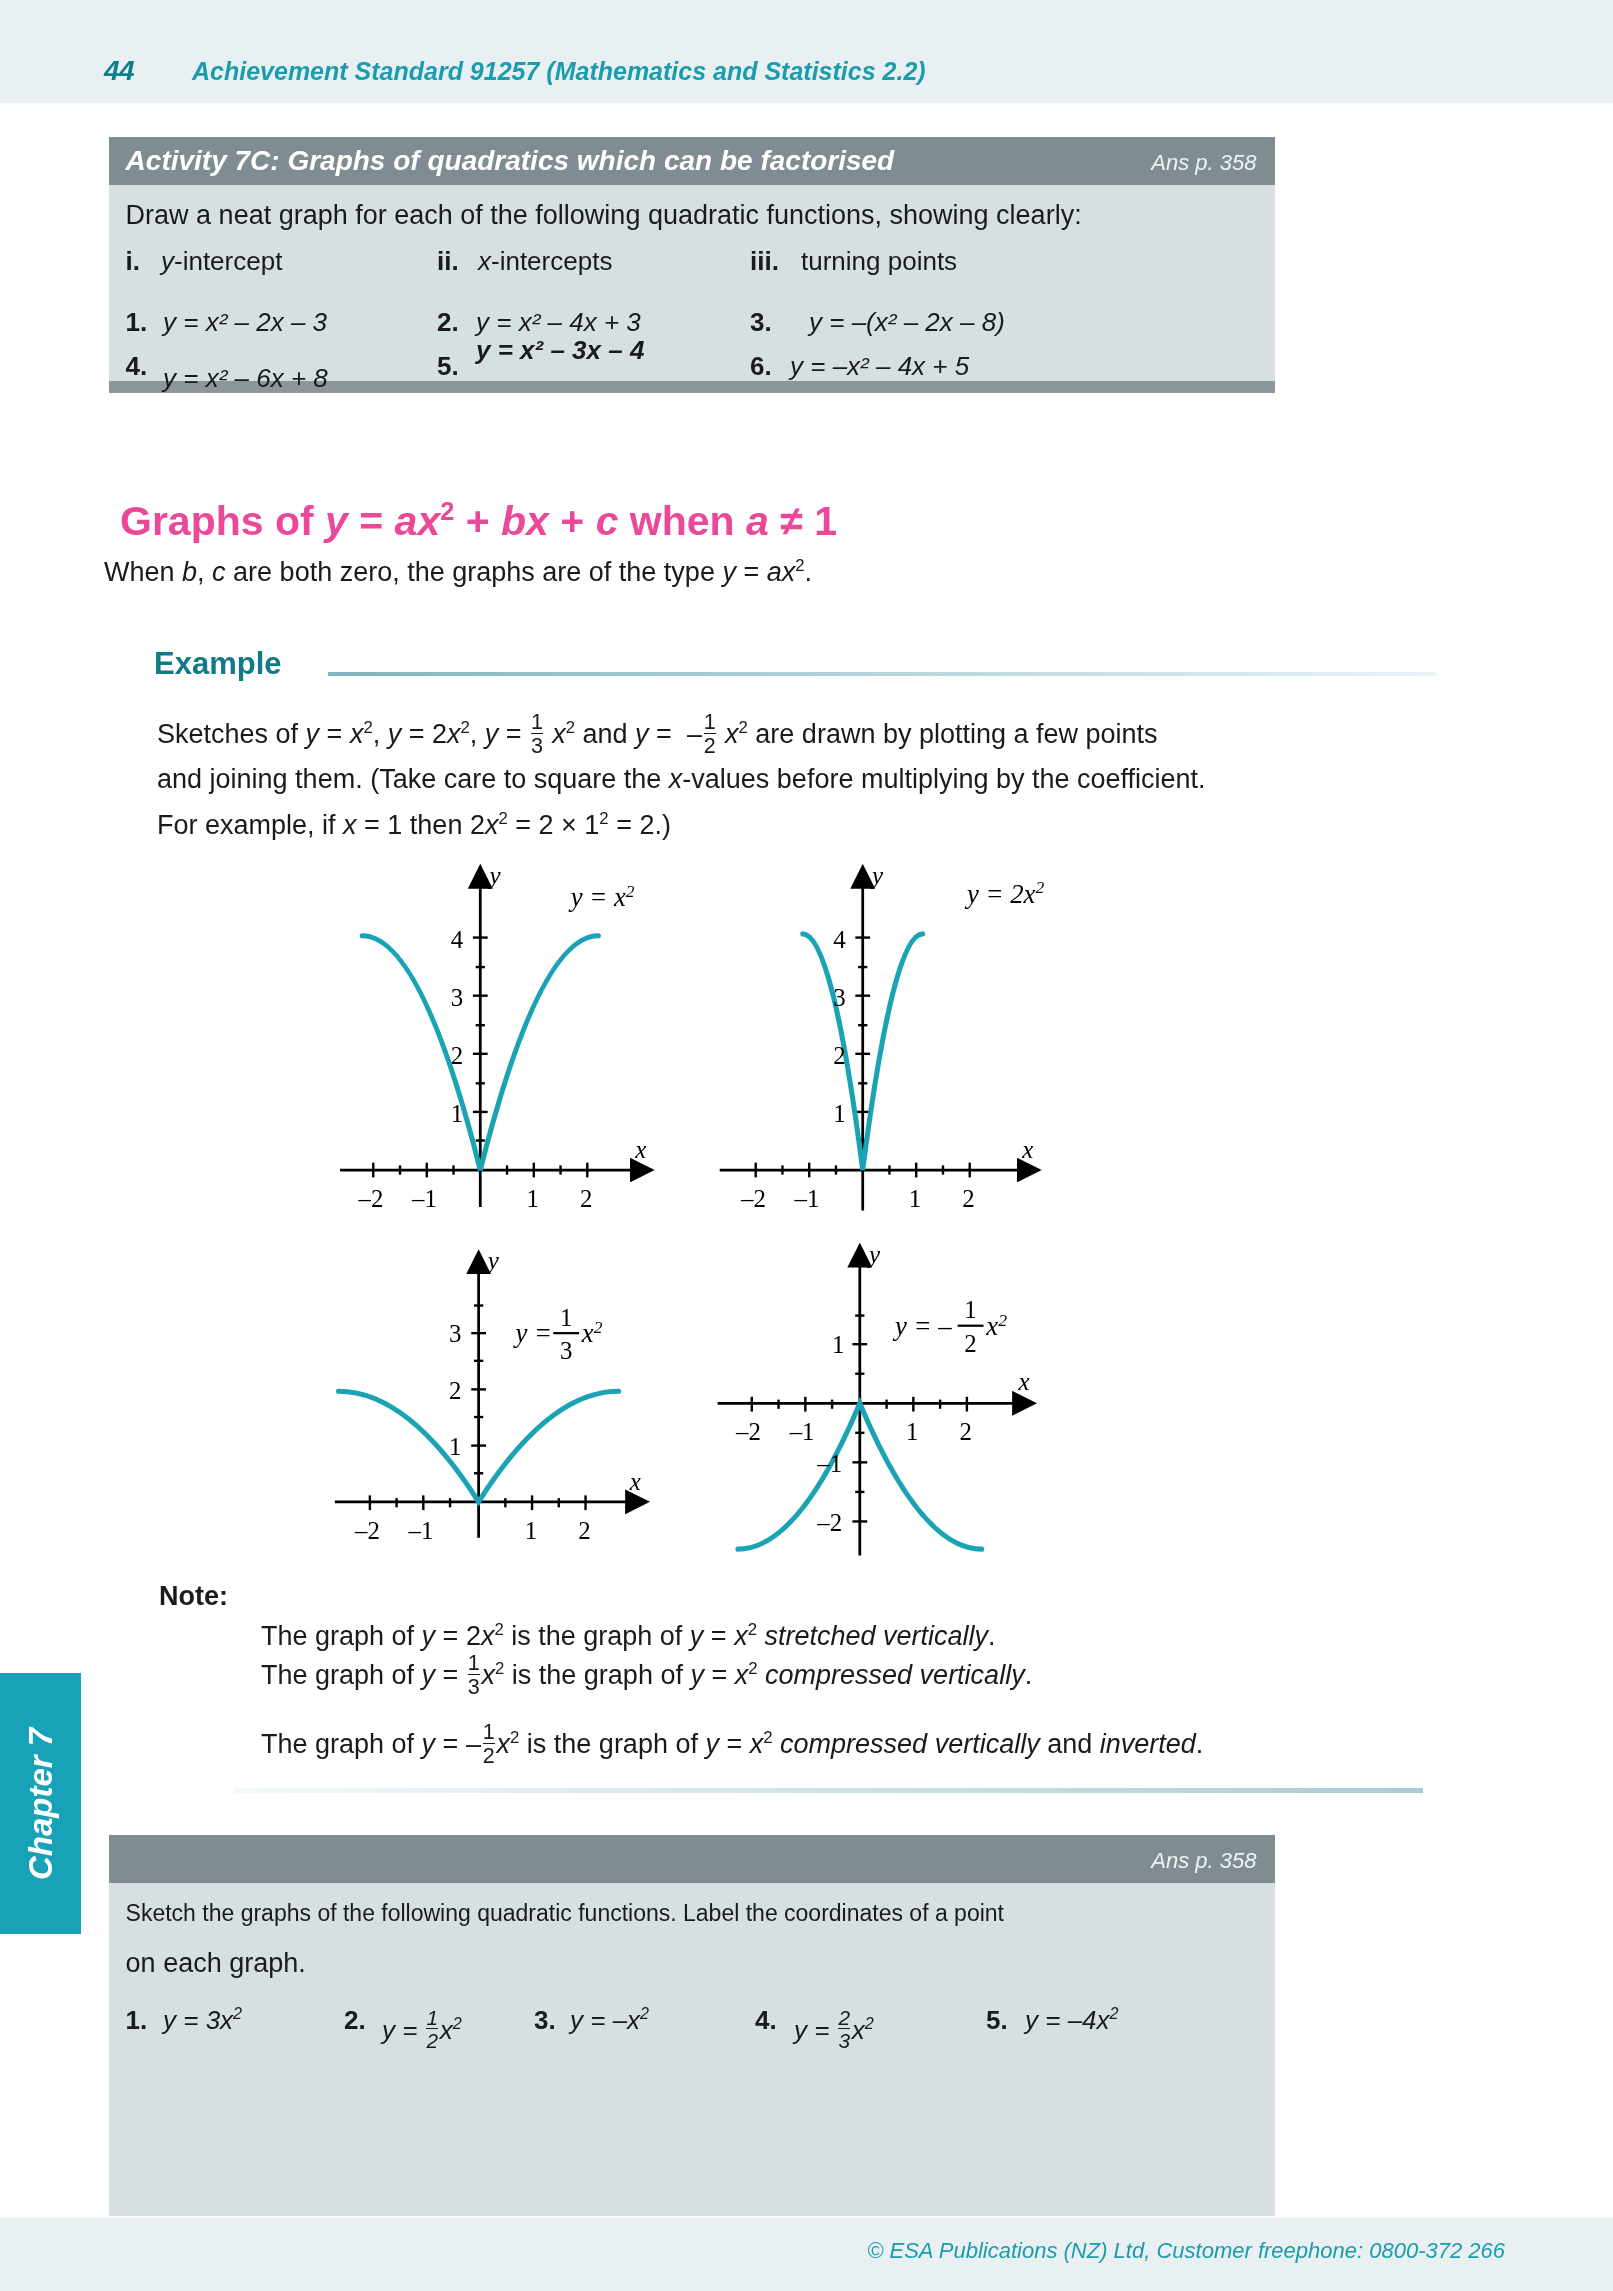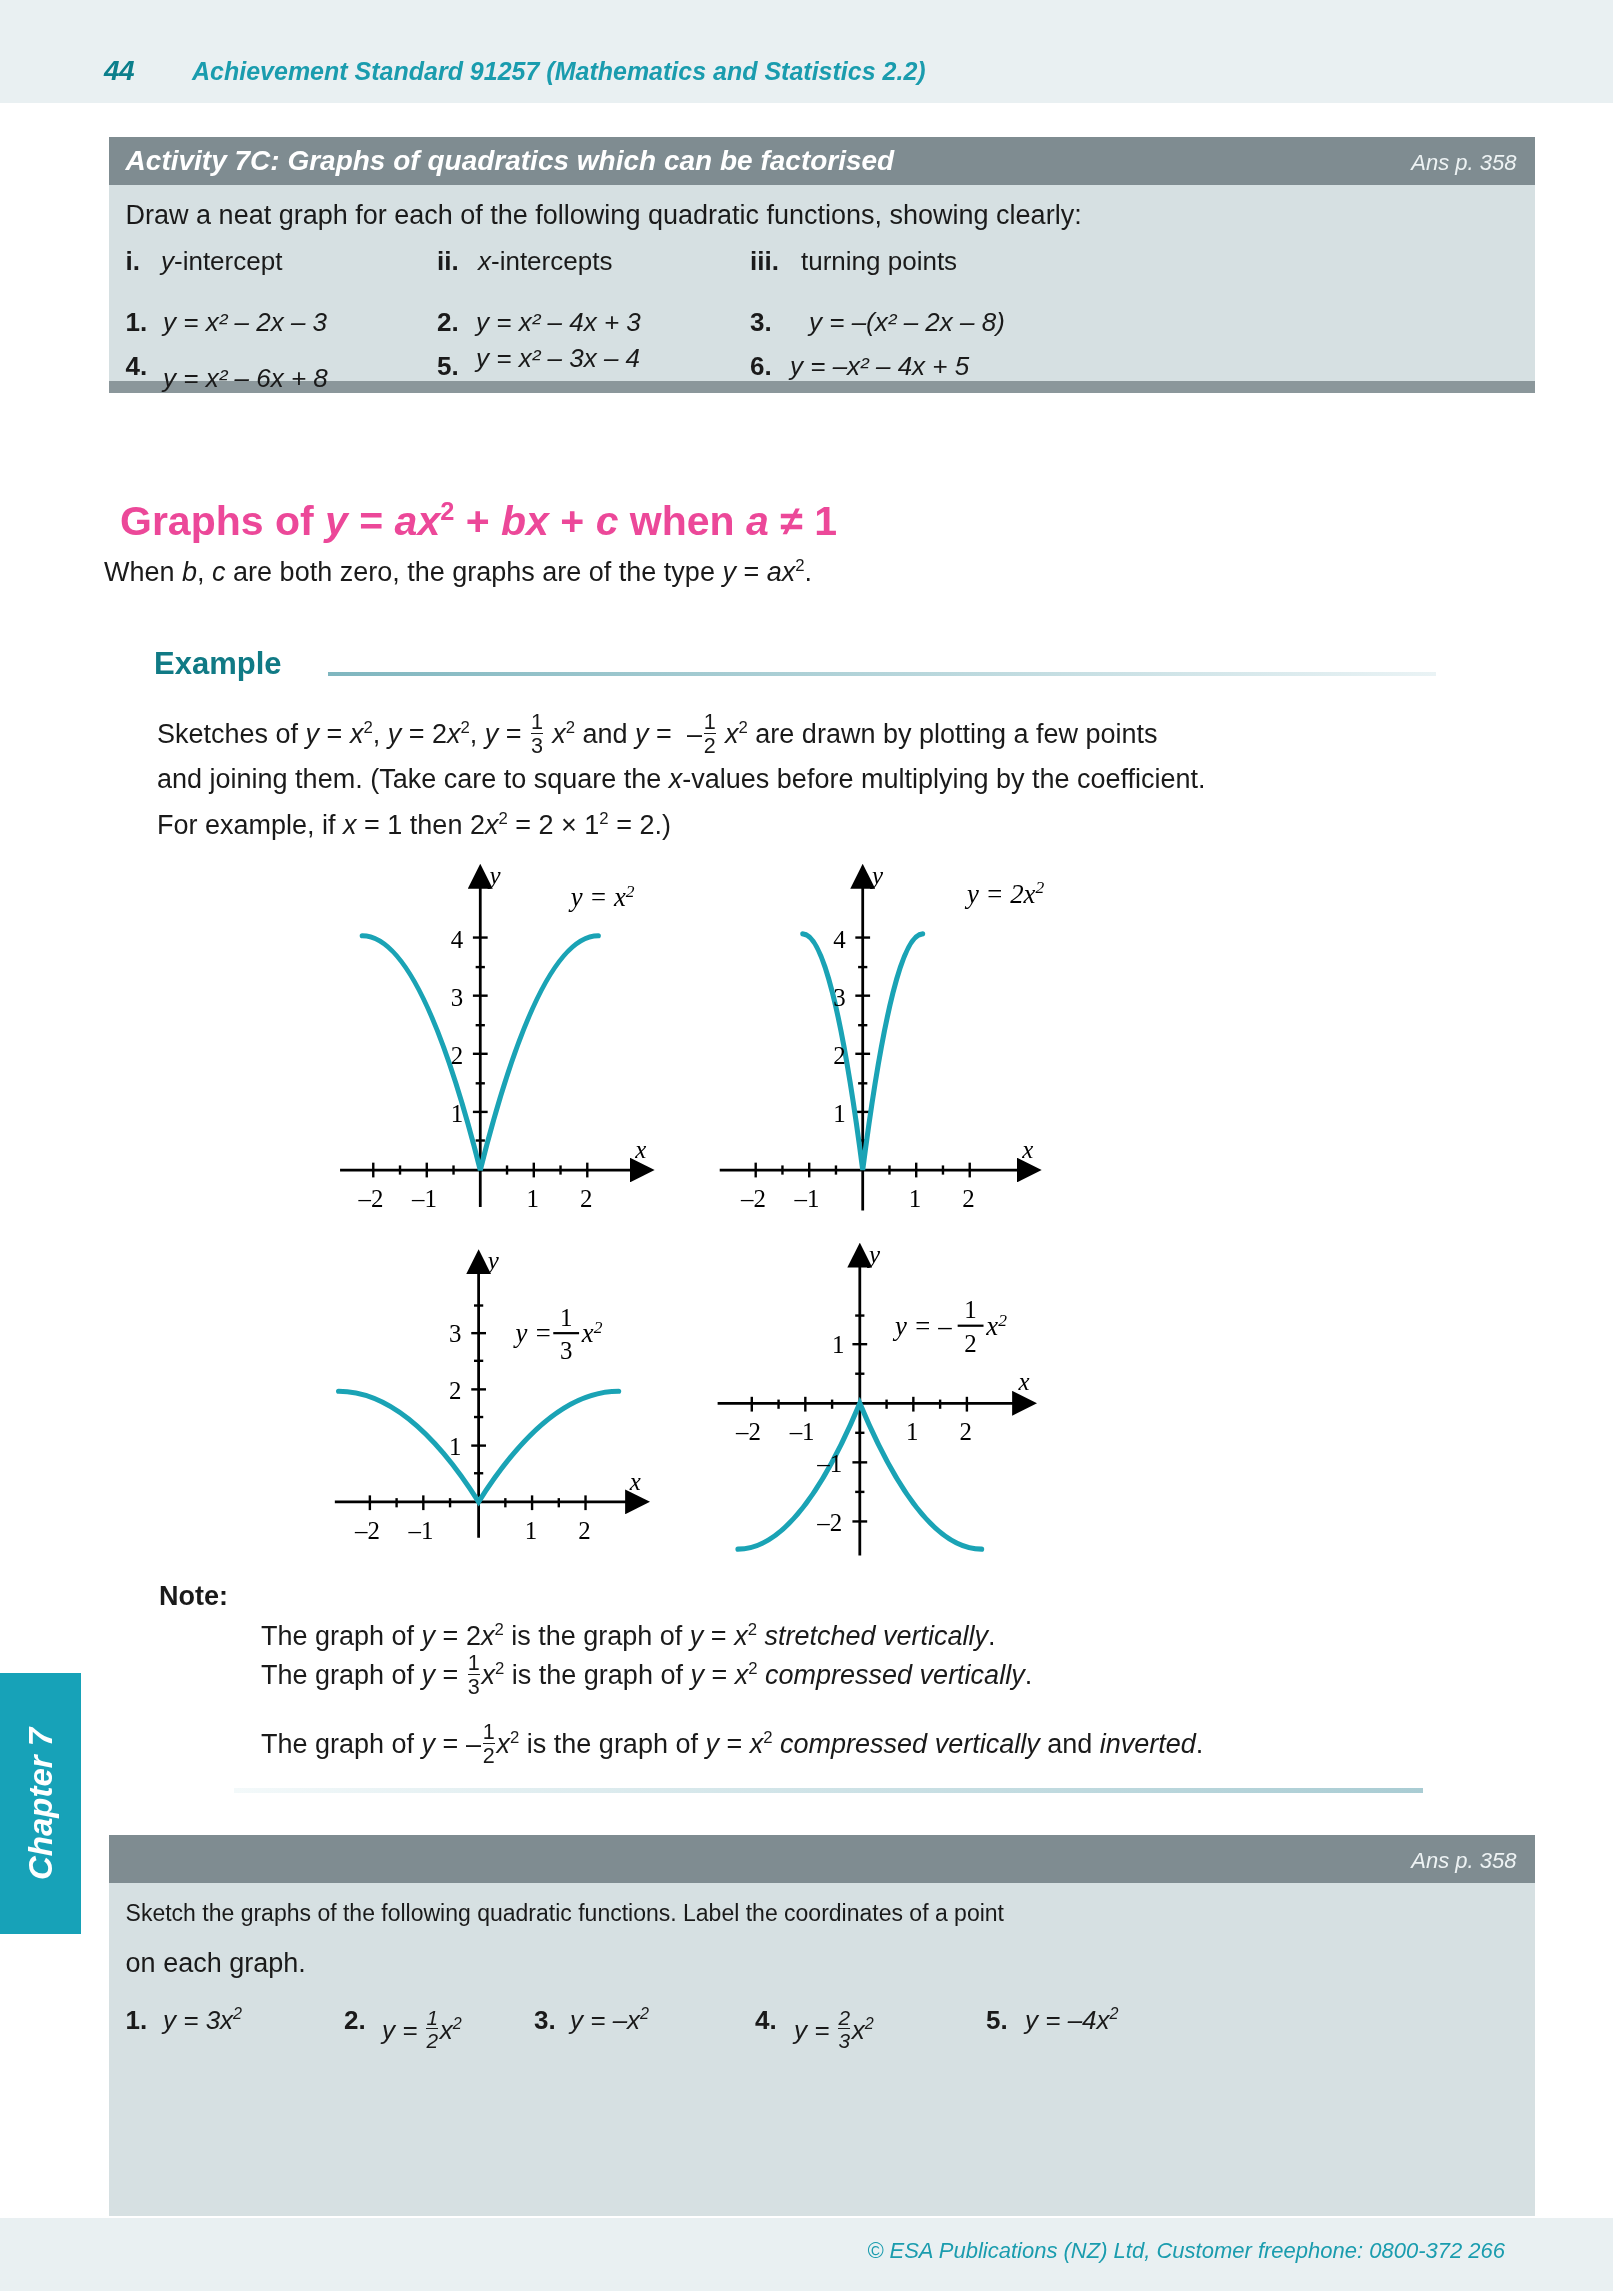--- a/index.html
+++ b/index.html
@@ -39,21 +39,21 @@
     font-weight: bold;
     font-style: italic;
     color: #1a9cae;
     white-space: nowrap;
   }
 
   
   .activity-box {
     position: absolute;
     left: 109px;
-    width: 1426px;
+    width: 1166px;
     background: #d6e0e2;
   }
   .activity-head {
     position: relative;
     height: 48px;
     background: #7f8c91;
   }
   .activity-head-title {
     position: absolute;
     left: 16.6px; top: 8.3px;
@@ -208,21 +208,21 @@
     <div class="txt b" style="left:16.6px; top:124px;">1.</div>
     <div class="txt it" style="left:54px; top:124px;">y = x² – 2x – 3</div>
     <div class="txt b" style="left:328px; top:124px;">2.</div>
     <div class="txt it" style="left:367px; top:124px;">y = x² – 4x + 3</div>
     <div class="txt b" style="left:641px; top:124px;">3.</div>
     <div class="txt it" style="left:700px; top:124px;">y = –(x² – 2x – 8)</div>
 
     <div class="txt b" style="left:16.6px; top:168px;">4.</div>
     <div class="txt it" style="left:54px; top:168px;margin-top:12px;">y = x² – 6x + 8</div>
     <div class="txt b" style="left:328px; top:168px;">5.</div>
-    <div class="txt it" style="left:367px; top:160px;">y = x² – 3x – 4</div>
+    <div class="txt it" style="left:367px; top:152px;font-weight:bold;">y = x² – 3x – 4</div>
     <div class="txt b" style="left:641px; top:168px;">6.</div>
     <div class="txt it" style="left:681px; top:168px;">y = –x² – 4x + 5</div>
   </div>
   <div class="activity-bottom-bar"></div>
 </div>
 
 <div class="section-heading">Graphs of <i>y</i> = <i>ax</i><sup>2</sup> + <i>bx</i> + <i>c</i> when <i>a</i> ≠ 1</div>
 <div class="section-sub">When <i>b</i>, <i>c</i> are both zero, the graphs are of the type <i>y</i> = <i>ax</i><sup>2</sup>.</div>
 
 <div class="example-label">Example</div>

